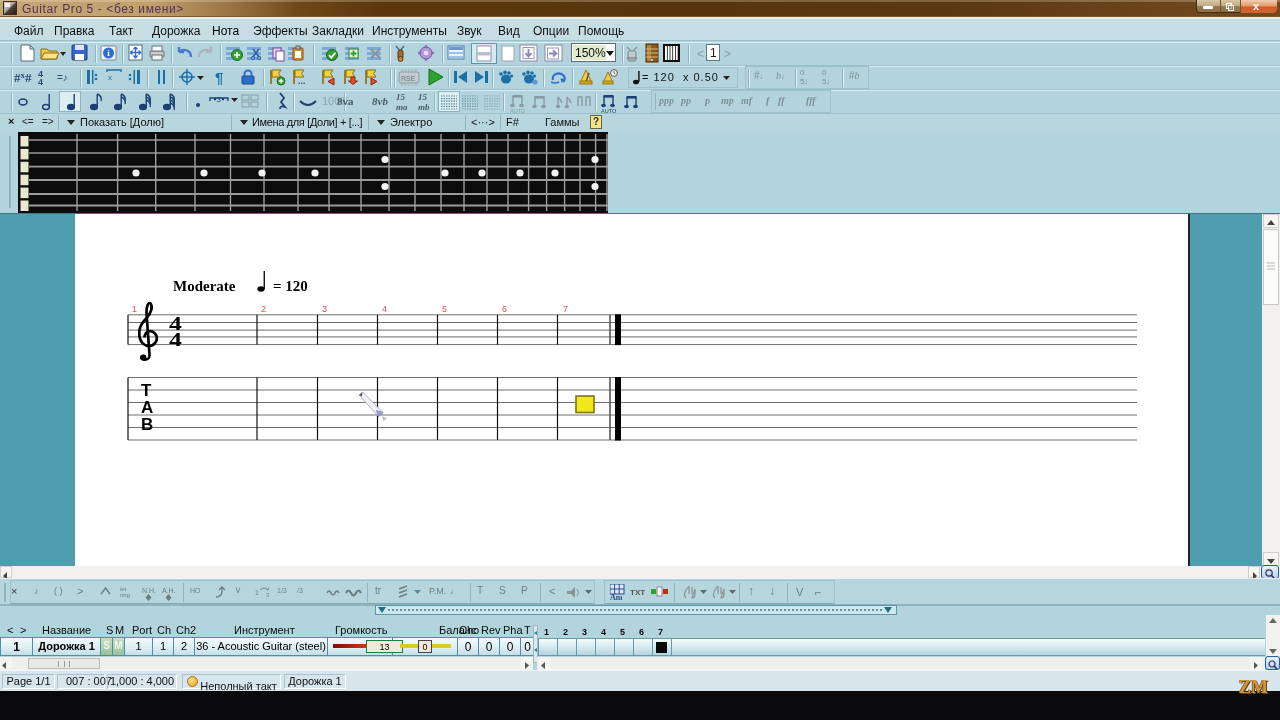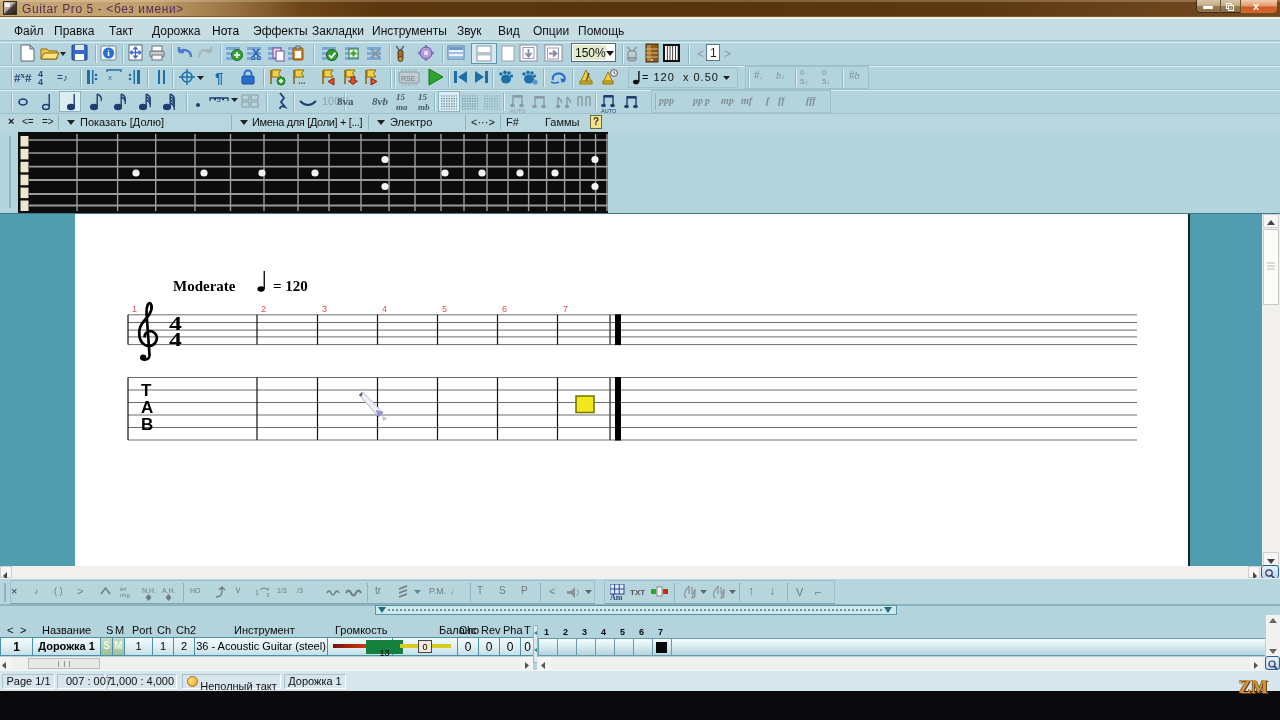--- a/index.html
+++ b/index.html
@@ -125,21 +125,21 @@
 <div style="position:absolute;left:434px;top:93px;width:1px;height:18px;background:#8fb4c0;"></div>
     <div style="position:absolute;left:435px;top:93px;width:1px;height:18px;background:#e2f0f4;"></div>
 <div style="position:absolute;left:438px;top:91px;width:22px;height:21px;background:#ddeef2;border:1px solid #8ab2c2;"></div>
 <div style="position:absolute;left:503px;top:93px;width:1px;height:18px;background:#8fb4c0;"></div>
     <div style="position:absolute;left:504px;top:93px;width:1px;height:18px;background:#e2f0f4;"></div>
 <div style="position:absolute;left:595px;top:93px;width:1px;height:18px;background:#8fb4c0;"></div>
     <div style="position:absolute;left:596px;top:93px;width:1px;height:18px;background:#e2f0f4;"></div>
 <div style="position:absolute;left:651px;top:90px;width:180px;height:23px;border:1px solid #9ec2cc;"></div>
 <div style="position:absolute;left:655px;top:93px;width:1px;height:17px;background:#8fb4c0;"></div>
 <span class="t" style="left:659px;top:95px;font-size:10px;font-style:italic;font-weight:bold;font-family:'Liberation Serif',serif;color:#7f8f96;">ppp</span>
-<span class="t" style="left:681px;top:95px;font-size:10px;font-style:italic;font-weight:bold;font-family:'Liberation Serif',serif;color:#7f8f96;margin-left:12px;">pp</span>
+<span class="t" style="left:681px;top:95px;font-size:10px;font-style:italic;font-weight:bold;font-family:'Liberation Serif',serif;color:#7f8f96;">pp</span>
 <span class="t" style="left:705px;top:95px;font-size:10px;font-style:italic;font-weight:bold;font-family:'Liberation Serif',serif;color:#7f8f96;">p</span>
 <span class="t" style="left:721px;top:95px;font-size:10px;font-style:italic;font-weight:bold;font-family:'Liberation Serif',serif;color:#7f8f96;">mp</span>
 <span class="t" style="left:741px;top:95px;font-size:10px;font-style:italic;font-weight:bold;font-family:'Liberation Serif',serif;color:#7f8f96;">mf</span>
 <span class="t" style="left:766px;top:95px;font-size:10px;font-style:italic;font-weight:bold;font-family:'Liberation Serif',serif;color:#7f8f96;">f</span>
 <span class="t" style="left:778px;top:95px;font-size:10px;font-style:italic;font-weight:bold;font-family:'Liberation Serif',serif;color:#7f8f96;">ff</span>
 <span class="t" style="left:806px;top:95px;font-size:10px;font-style:italic;font-weight:bold;font-family:'Liberation Serif',serif;color:#7f8f96;">fff</span>
 <div style="position:absolute;left:0;top:114px;width:1280px;height:17px;background:#b8d6de;"></div>
 <span class="t" style="left:8px;top:115px;font-size:11px;font-weight:bold;color:#111;">×</span>
 <span class="t" style="left:22px;top:116px;font-size:10px;color:#222;">&lt;=</span>
 <span class="t" style="left:42px;top:116px;font-size:10px;color:#222;">=&gt;</span>
@@ -594,21 +594,21 @@
 <div style="position:absolute;left:520px;top:637px;width:15px;height:19px;background:linear-gradient(#f2fafb 0%,#e2f1f4 45%,#c4dfe7 100%);border:1px solid #4e8fa8;">
       <div style="text-align:center;font-size:12px;font-weight:normal;margin-top:2px;color:#000;">0</div>
     </div>
 <div style="position:absolute;left:100px;top:637px;width:13px;height:19px;background:linear-gradient(#c8dfc4,#9cc09c);border:1px solid #4e8fa8;">
       <div style="text-align:center;font-size:10px;font-weight:bold;color:#eef6ee;margin-top:2px;">S</div>
     </div>
 <div style="position:absolute;left:112px;top:637px;width:13px;height:19px;background:linear-gradient(#c8dfc4,#9cc09c);border:1px solid #4e8fa8;">
       <div style="text-align:center;font-size:10px;font-weight:bold;color:#eef6ee;margin-top:2px;">M</div>
     </div>
 <div style="position:absolute;left:333px;top:644px;width:53px;height:4px;background:linear-gradient(to right,#7a1008,#d84010 70%,#e06018);"></div>
-<div style="position:absolute;left:366px;top:640px;width:37px;height:13px;background:#f2e8da;border:7px solid #15803d;">
+<div style="position:absolute;left:366px;top:640px;width:37px;height:13px;background:#f2e8da;border:1px solid #15803d;">
       <div style="font-size:9px;text-align:center;color:#000;margin-top:1px;">13</div>
     </div>
 <div style="position:absolute;left:400px;top:644px;width:51px;height:4px;background:#d8cc20;"></div>
 <div style="position:absolute;left:418px;top:640px;width:14px;height:13px;background:#f2e8da;border:1px solid #444;">
       <div style="font-size:9px;text-align:center;color:#000;margin-top:1px;">0</div>
     </div>
 <div style="position:absolute;left:0;top:657px;width:533px;height:13px;background:#efefed;"></div>
 <div style="position:absolute;left:0;top:657px;width:12px;height:13px;background:#f4f4f2;"><svg width="10" height="11">
         <path d="M6,2 l-4,3.5 l4,3.5 z" fill="#555"></path>
       </svg></div>

